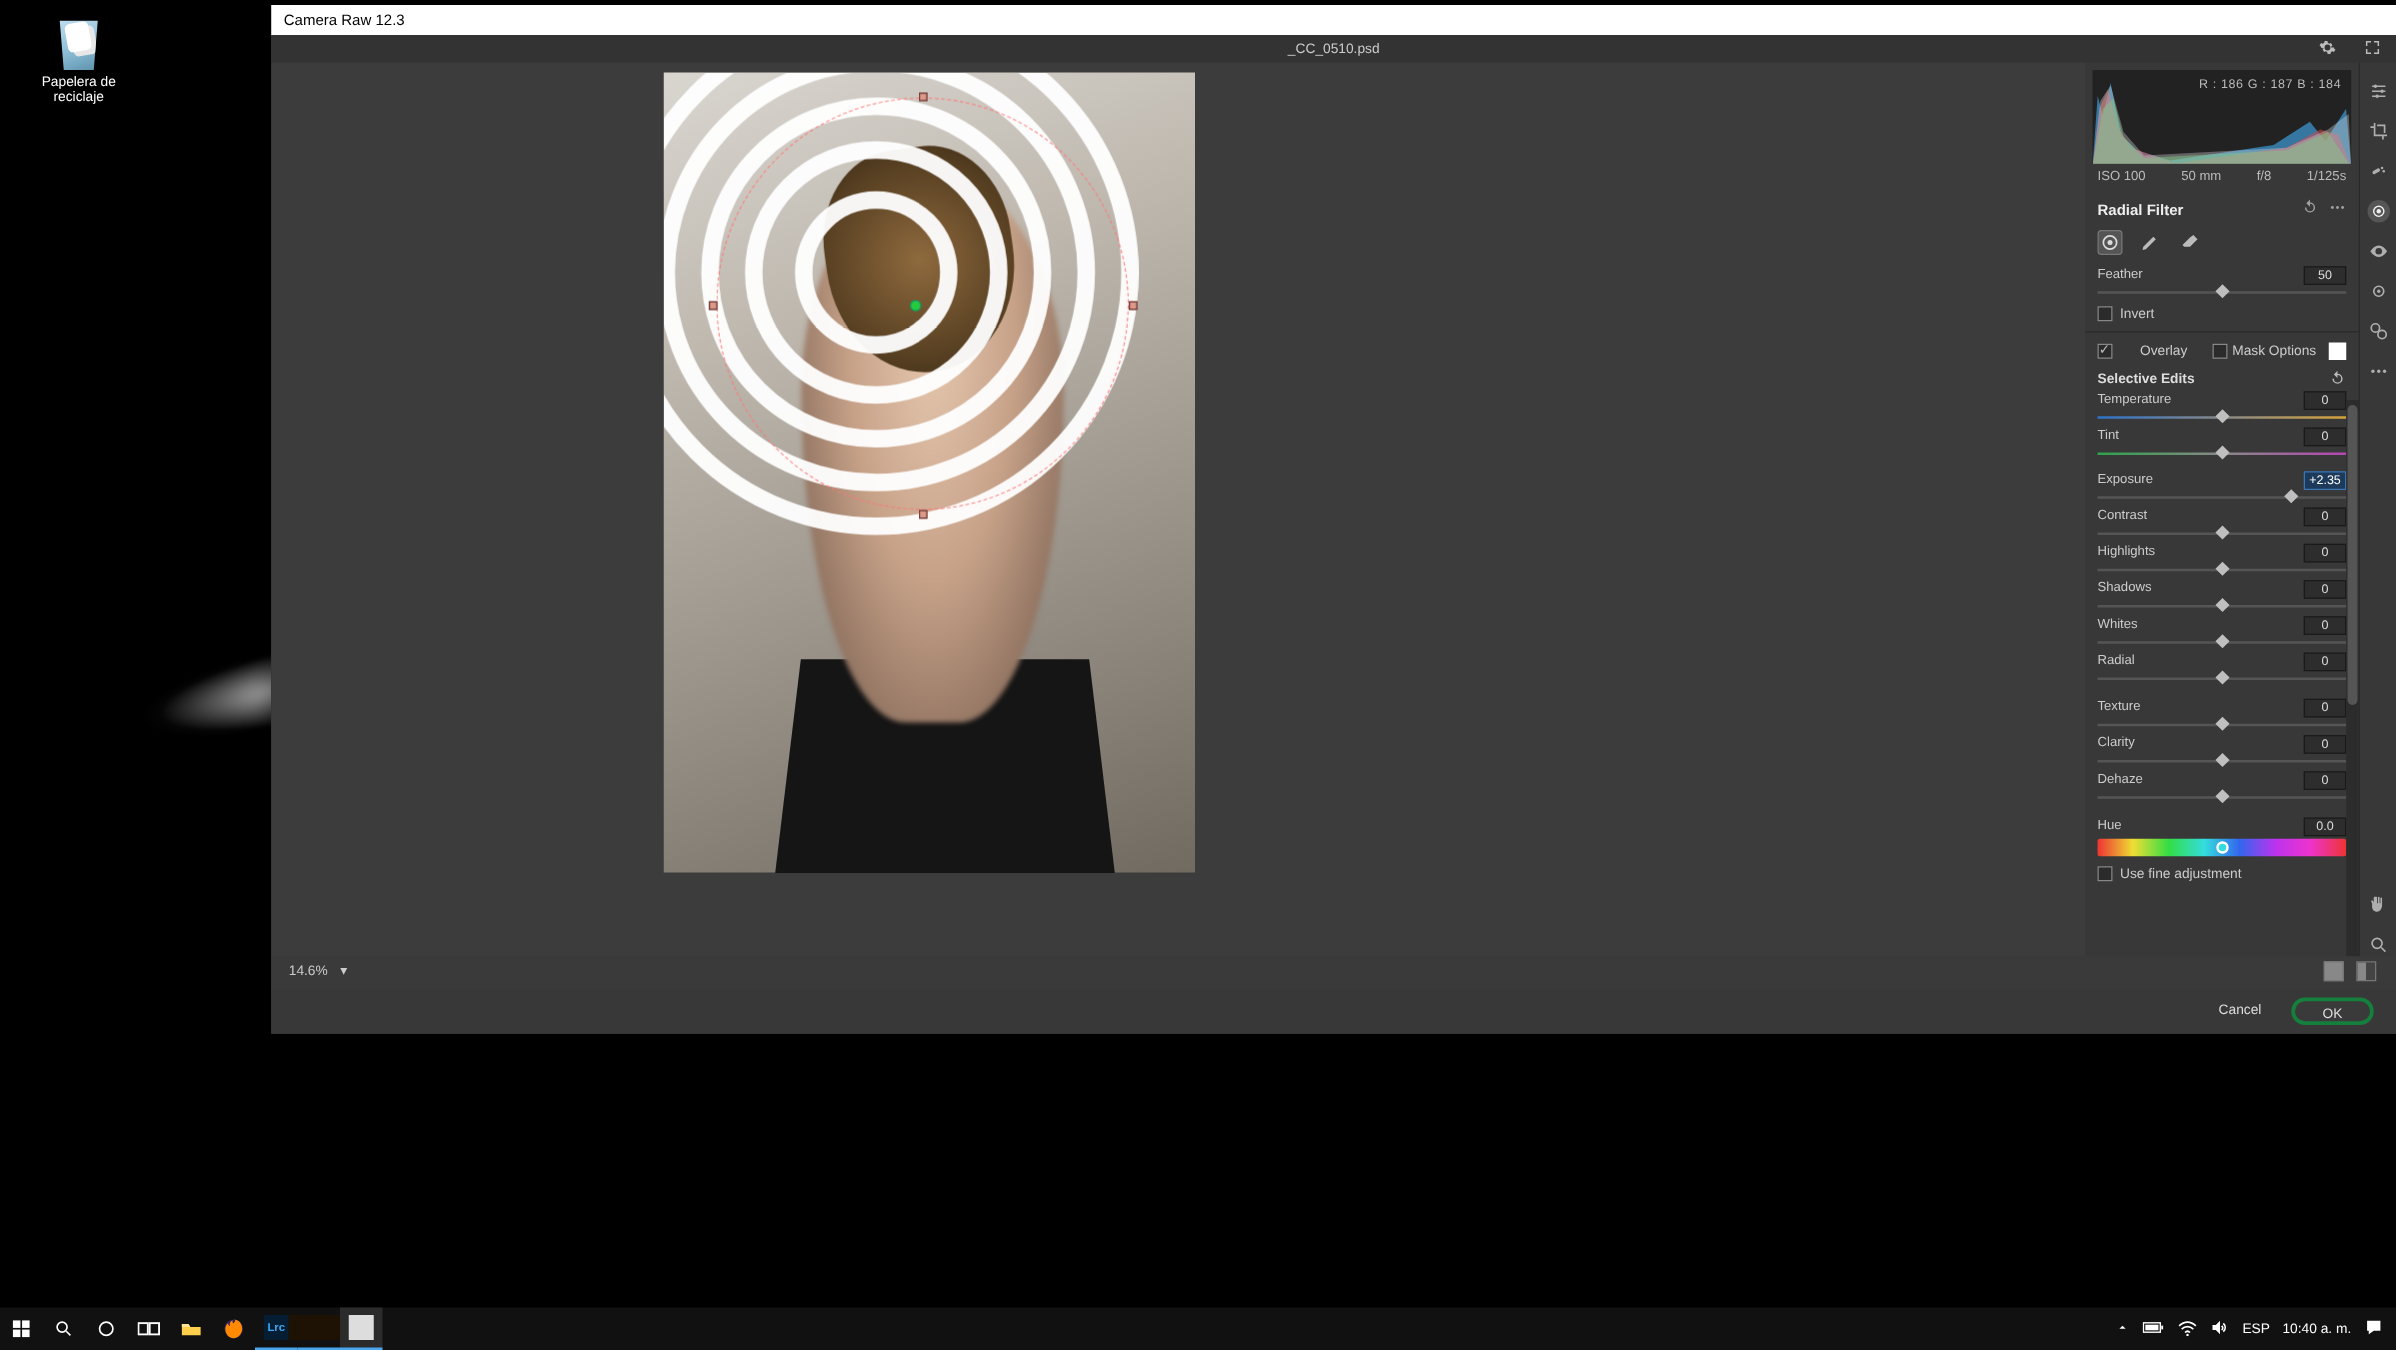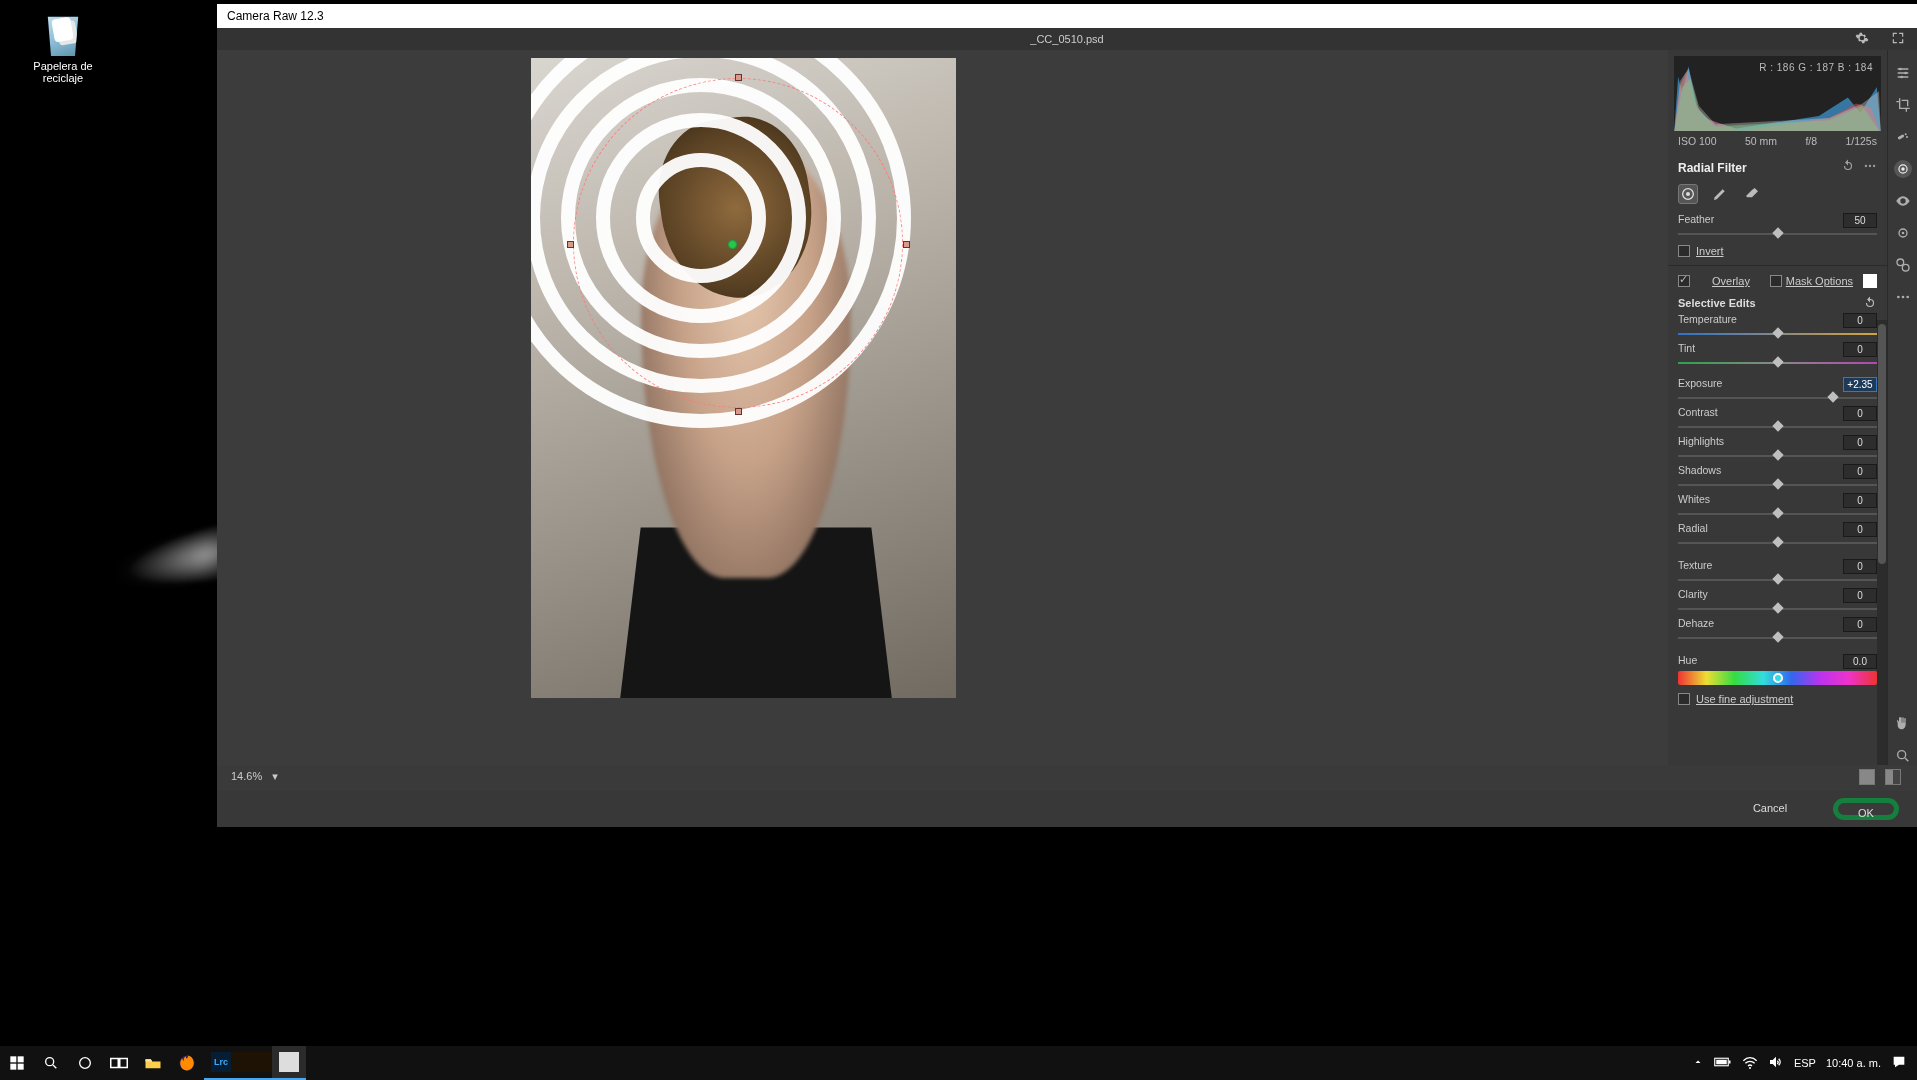--- a/index.html
+++ b/index.html
@@ -76,21 +76,21 @@
 .slider-row { padding:1px 10px 0; }
 .slider-row .lbl { display:flex; justify-content:space-between; font-size:10.5px; color:#ccc; }
 .slider-row .valbox { width:34px; height:15px; background:#2d2d2d; border:1px solid #1a1a1a; color:#ddd; font-size:10px; text-align:center; line-height:13px; }
 .slider-row .valbox.active { background:#1d3a5a; border-color:#3d77b3; color:#fff;}
 .slider-row .track { position:relative; height:10px; margin-top:1px; margin-bottom:2px;}
 .slider-row .track .bar { position:absolute; left:0; right:0; top:4px; height:2px; background:#555;}
 .slider-row .track .knob { position:absolute; top:0; width:8px; height:8px; background:#bfbfbf; transform:translateX(-50%) rotate(45deg); }
 .slider-row.temp .bar { background:linear-gradient(90deg,#2e72c9,#888 50%,#d6a33a);}
 .slider-row.tint .bar { background:linear-gradient(90deg,#2ea24b,#888 50%,#b446b2);}
 
-.check-row { display:flex; align-items:center; gap:6px; padding:4px 10px; font-size:11px;text-decoration:underline;}
+.check-row { display:flex; align-items:center; gap:6px; padding:4px 10px; font-size:11px;}
 .chk { width:12px; height:12px; border:1px solid #888; background:#2b2b2b; position:relative;}
 .chk.checked::after{content:"✓"; position:absolute; left:0; top:-3px; font-size:11px; color:#bbb;}
 
 .sect-head { display:flex; justify-content:space-between; align-items:center; padding:4px 10px 2px; font-size:11px; font-weight:600; color:#ddd;}
 
 .hue-strip { margin:2px 10px 4px; height:14px; background:linear-gradient(90deg,#e33,#ed3,#3d4,#3dd,#36e,#b3e,#e3c,#e33); position:relative; border-radius:2px;}
 .hue-strip .knob{position:absolute; left:50%; top:50%; width:10px;height:10px;border:2px solid #fff; background:#3dd; border-radius:50%; transform:translate(-50%,-50%);}
 
 .cr-right-scroll { position:absolute; right:0; top:270px; bottom:0; width:10px; background:#2c2c2c;}
 .cr-right-scroll .thumb{position:absolute; left:1px; right:1px; top:4px; height:240px; background:#555; border-radius:4px;}
@@ -101,22 +101,22 @@
 .cr-vstrip .vs.sel { opacity:1; background:#555; border-radius:50%; padding:2px;}
 .cr-vstrip .vgap { flex:1; }
 
 
 .cr-footer { height:26px; background:#3a3a3a; position:relative; font-size:11px; color:#ccc;}
 .cr-footer .zoom { position:absolute; left:14px; top:5px; }
 .cr-footer .zoom .caret{margin-left:10px;}
 .cr-footer .cmp { position:absolute; right:16px; top:4px; display:flex; gap:10px;}
 .cr-footer .cmp .c{width:16px;height:16px; border:1px solid #777;}
 
-.cr-bottombar { height:36px; background:#383838; display:flex; justify-content:flex-end; align-items:center; padding-right:18px; gap:30px;}
-.cr-btn { min-width:66px; height:22px; border:5px solid #15803d; border-radius:11px; background:#3a3a3a; color:#ddd; font-size:11px; text-align:center; line-height:20px; padding:0 14px;}
+.cr-bottombar { height:36px; background:#383838; display:flex; justify-content:flex-end; align-items:center; padding-right:18px; gap:8px;}
+.cr-btn { min-width:66px; height:22px; border:3px solid #15803d; border-radius:11px; background:#3a3a3a; color:#ddd; font-size:11px; text-align:center; line-height:20px; padding:0 14px;}
 
 
 .taskbar { position:absolute; left:0; right:0; bottom:0; height:34px; background:#111; display:flex; align-items:center; color:#fff; font-size:12px;}
 .taskbar .tb { width:34px; height:34px; display:flex; align-items:center; justify-content:center;}
 .taskbar .tb.active { background:#2b2b2b; border-bottom:2px solid #4aa7ee;}
 .taskbar .tb.running { border-bottom:2px solid #4aa7ee;}
 .taskbar .right { margin-left:auto; display:flex; align-items:center; gap:10px; padding-right:10px;}
 .taskbar .lang{font-size:11px;}
 .taskbar .clock{font-size:11px; text-align:right;}
 .icon-svg{display:block;}

